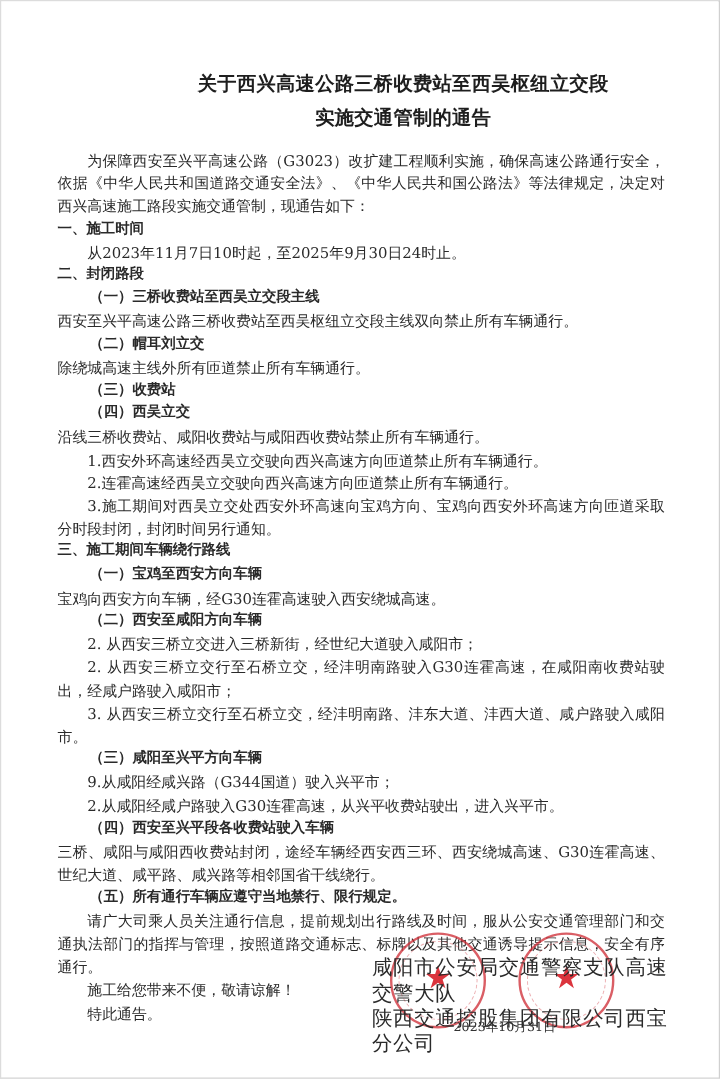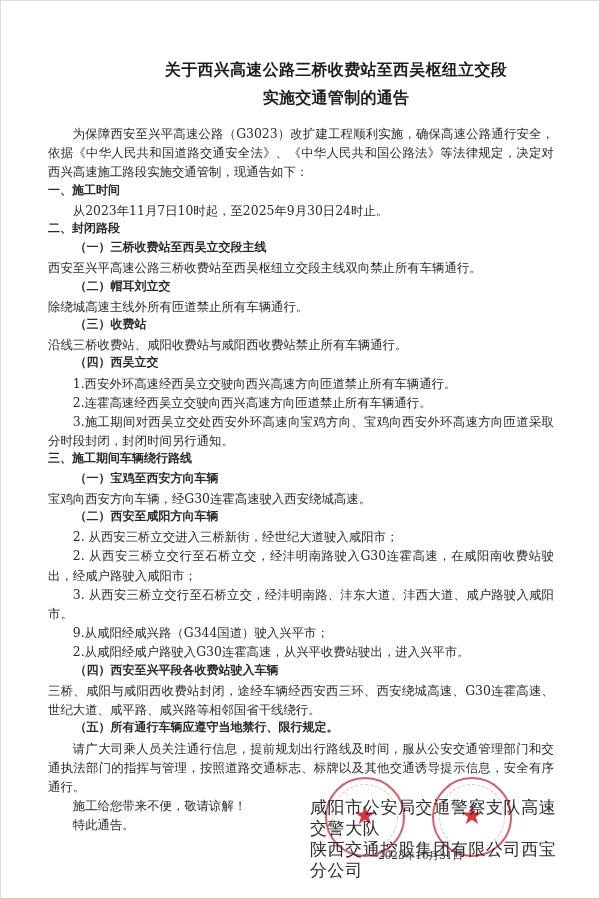--- a/index.html
+++ b/index.html
@@ -66,33 +66,34 @@
 
   <p class="p b">一、施工时间</p>
   <p class="p ind2">从2023年11月7日10时起，至2025年9月30日24时止。</p>
 
   <p class="p b">二、封闭路段</p>
   <p class="p b sub">（一）三桥收费站至西吴立交段主线</p>
   <p class="p">西安至兴平高速公路三桥收费站至西吴枢纽立交段主线双向禁止所有车辆通行。</p>
   <p class="p b sub">（二）帽耳刘立交</p>
   <p class="p">除绕城高速主线外所有匝道禁止所有车辆通行。</p>
   <p class="p b sub">（三）收费站</p>
+  <p class="p b sub">（四）西吴立交</p>
   <p class="p">沿线三桥收费站、咸阳收费站与咸阳西收费站禁止所有车辆通行。</p>
-  <p class="p b sub">（四）西吴立交</p>
   <p class="p ind2">1.西安外环高速经西吴立交驶向西兴高速方向匝道禁止所有车辆通行。</p>
   <p class="p ind2">2.连霍高速经西吴立交驶向西兴高速方向匝道禁止所有车辆通行。</p>
   <p class="p ind2">3.施工期间对西吴立交处西安外环高速向宝鸡方向、宝鸡向西安外环高速方向匝道采取分时段封闭，封闭时间另行通知。</p>
 
   <p class="p b">三、施工期间车辆绕行路线</p>
   <p class="p b sub">（一）宝鸡至西安方向车辆</p>
   <p class="p">宝鸡向西安方向车辆，经G30连霍高速驶入西安绕城高速。</p>
   <p class="p b sub">（二）西安至咸阳方向车辆</p>
   <p class="p ind2">2. 从西安三桥立交进入三桥新街，经世纪大道驶入咸阳市；</p>
   <p class="p ind2">2. 从西安三桥立交行至石桥立交，经沣明南路驶入G30连霍高速，在咸阳南收费站驶出，经咸户路驶入咸阳市；</p>
   <p class="p ind2">3. 从西安三桥立交行至石桥立交，经沣明南路、沣东大道、沣西大道、咸户路驶入咸阳市。</p>
+  <p class="p b sub">（三）咸阳至兴平方向车辆</p>
   <p class="p ind2">9.从咸阳经咸兴路（G344国道）驶入兴平市；</p>
   <p class="p ind2">2.从咸阳经咸户路驶入G30连霍高速，从兴平收费站驶出，进入兴平市。</p>
   <p class="p b sub">（四）西安至兴平段各收费站驶入车辆</p>
   <p class="p">三桥、咸阳与咸阳西收费站封闭，途经车辆经西安西三环、西安绕城高速、G30连霍高速、世纪大道、咸平路、咸兴路等相邻国省干线绕行。</p>
   <p class="p b sub">（五）所有通行车辆应遵守当地禁行、限行规定。</p>
 
   <p class="p ind2">请广大司乘人员关注通行信息，提前规划出行路线及时间，服从公安交通管理部门和交通执法部门的指挥与管理，按照道路交通标志、标牌以及其他交通诱导提示信息，安全有序通行。</p>
   <p class="p ind2">施工给您带来不便，敬请谅解！</p>
   <p class="p ind2">特此通告。</p>
 </div>

